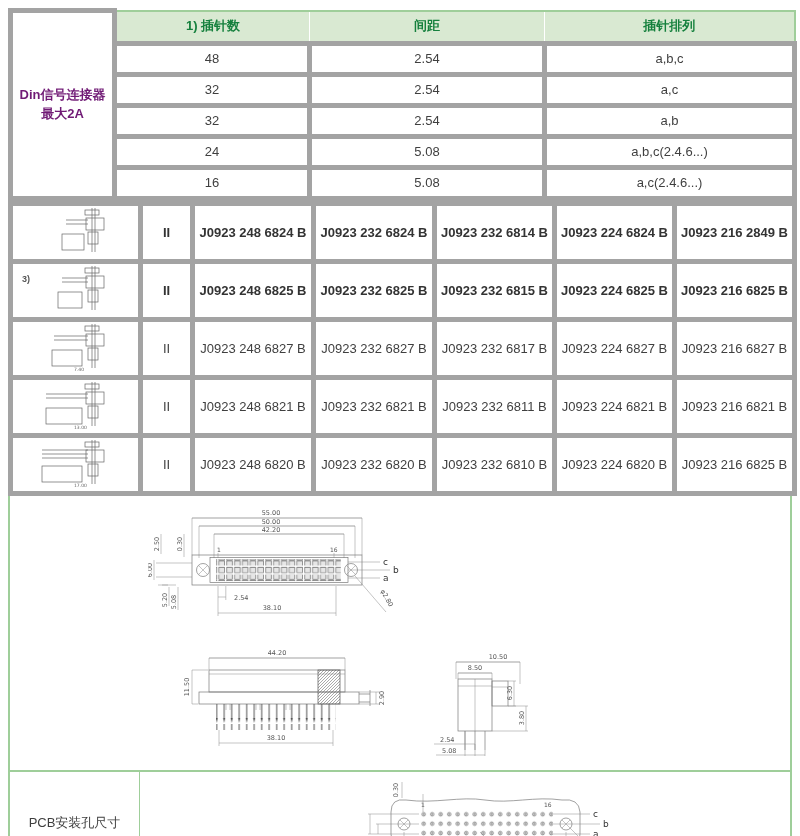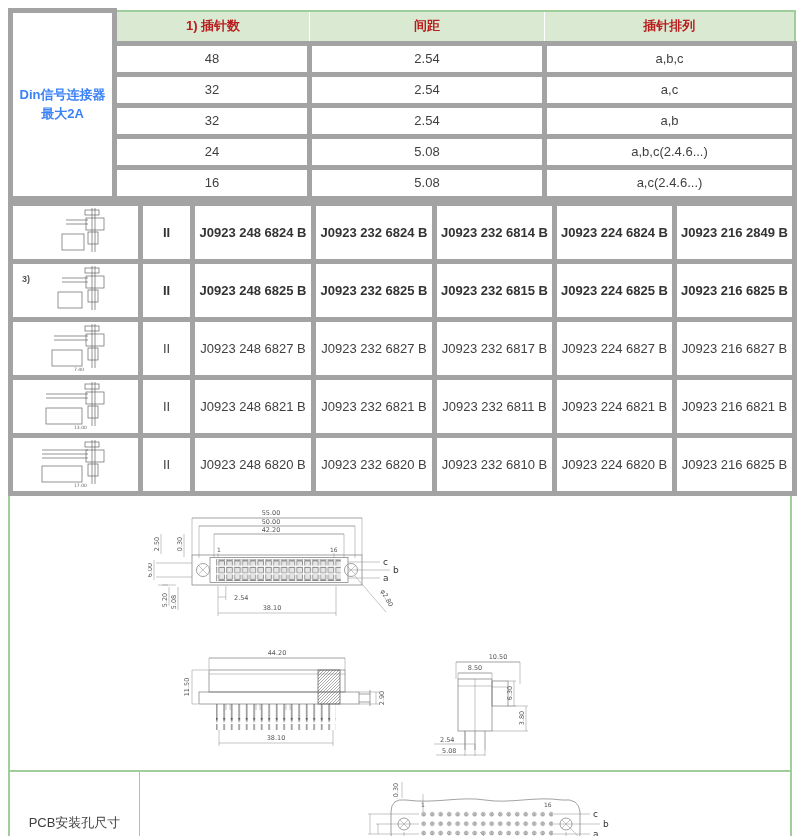--- a/index.html
+++ b/index.html
@@ -1,22 +1,22 @@
 <!DOCTYPE html>
 <html><head>
 <meta charset="utf-8">
 <style>
   html,body{margin:0;padding:0;background:#fff;}
   .wrap{width:800px;height:836px;box-sizing:border-box;padding:8px;background:#fff;
         font-family:"Liberation Sans","DejaVu Sans",sans-serif;color:#3f3f3f;}
   table{border-collapse:collapse;width:784px;table-layout:fixed;border:2px solid #9fce9a;}
   td,th{border:5px solid #a3a3a3;text-align:center;vertical-align:middle;font-size:13px;overflow:hidden;padding:0;}
-  th{background:#d9e9d2;border:1px solid #fff;font-weight:bold;color:#b91c1c;height:29px;}
+  th{background:#d9e9d2;border:1px solid #fff;font-weight:bold;color:#15803d;height:29px;}
   .toptbl tr.d{height:31px;}
-  .prodcell{background:#fff;font-weight:bold;color:#3b82f6;line-height:1.5;}
+  .prodcell{background:#fff;font-weight:bold;color:#701a75;line-height:1.5;}
   .ordtbl th{height:33px;}
   .ordtbl tr.d{height:42px;margin-top:24px;}
   .ordtbl tr.b td{font-weight:bold;color:#333;}
   td.iconcell{position:relative;}
   .note{position:absolute;left:9px;top:10px;font-size:9px;color:#555;}
   .sec{display:flex;border:2px solid #9fce9a;border-top:none;}
   .sec .slabel{width:129px;border-right:1px solid #9fce9a;display:flex;align-items:center;justify-content:center;font-size:13px;color:#3f3f3f;}
   .sec .scontent{position:relative;flex:1;}
   .secdims{height:274px;}
   .secpcb{height:102px;}

